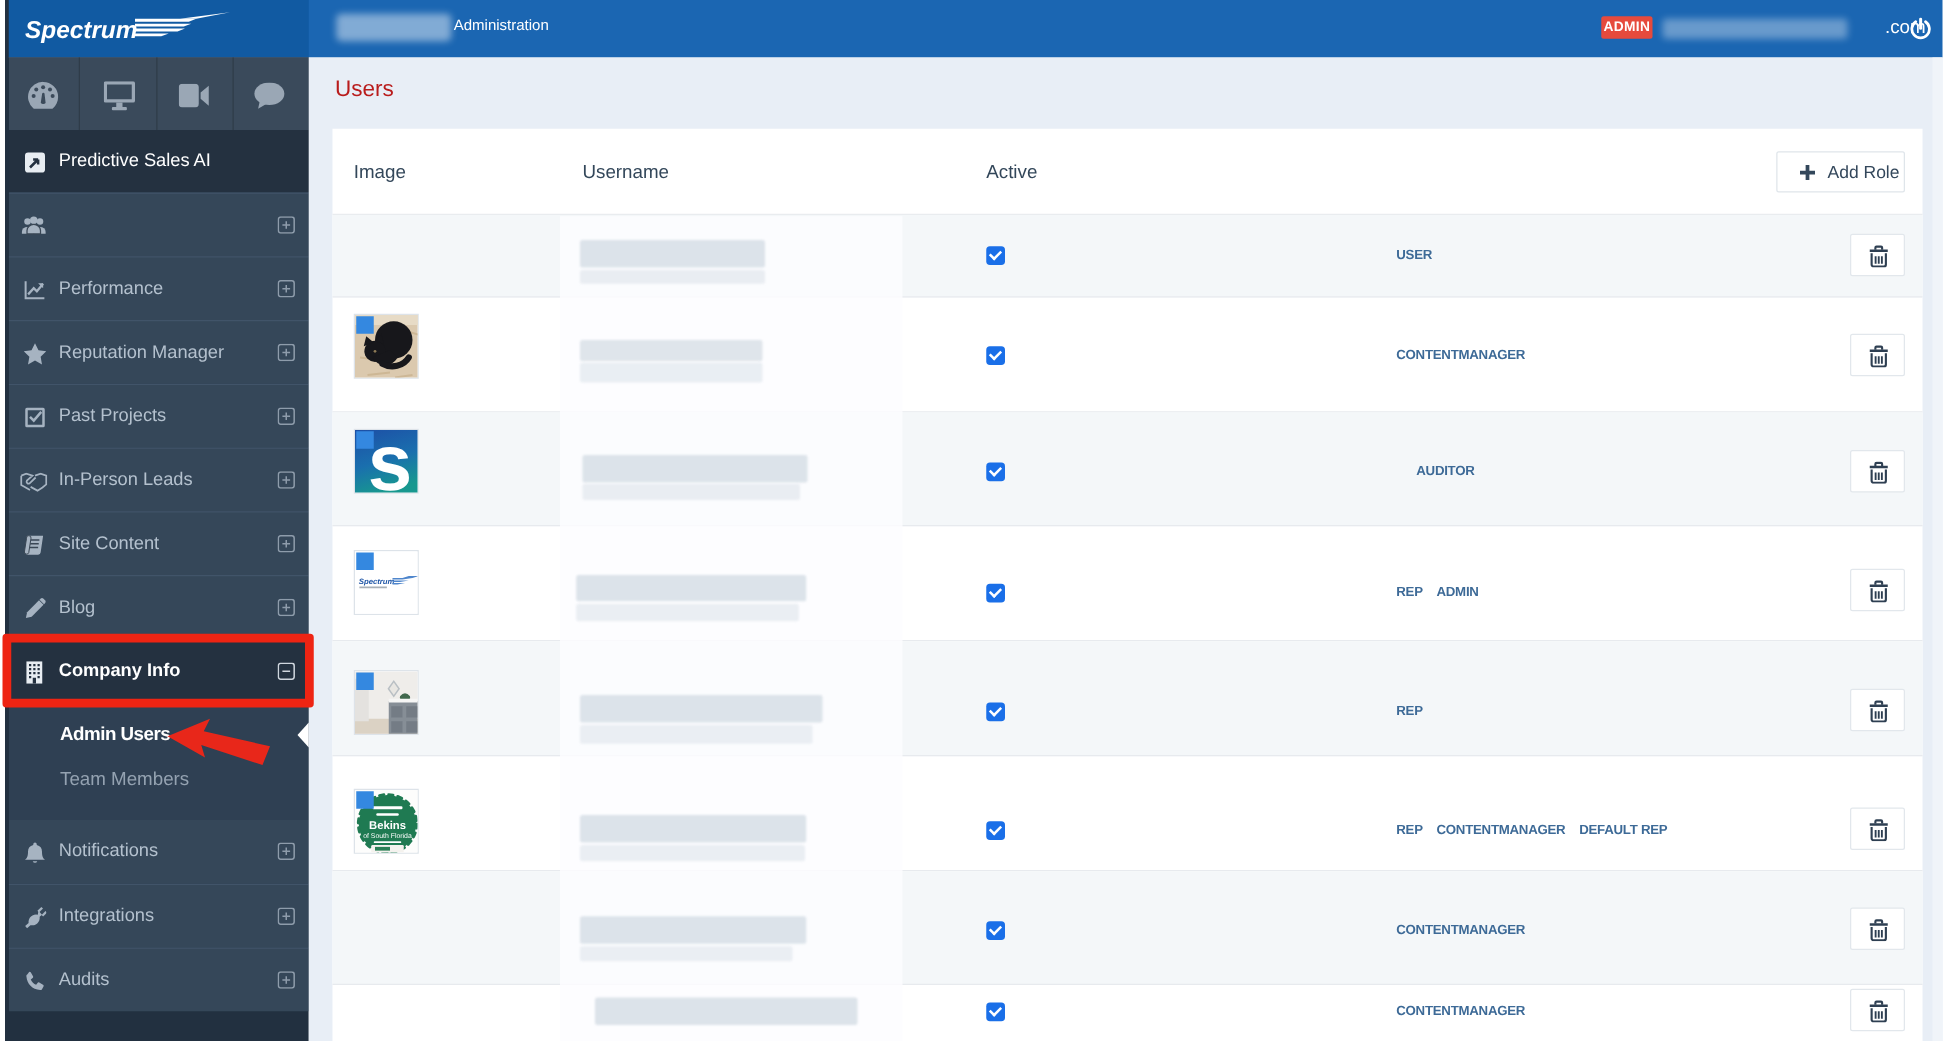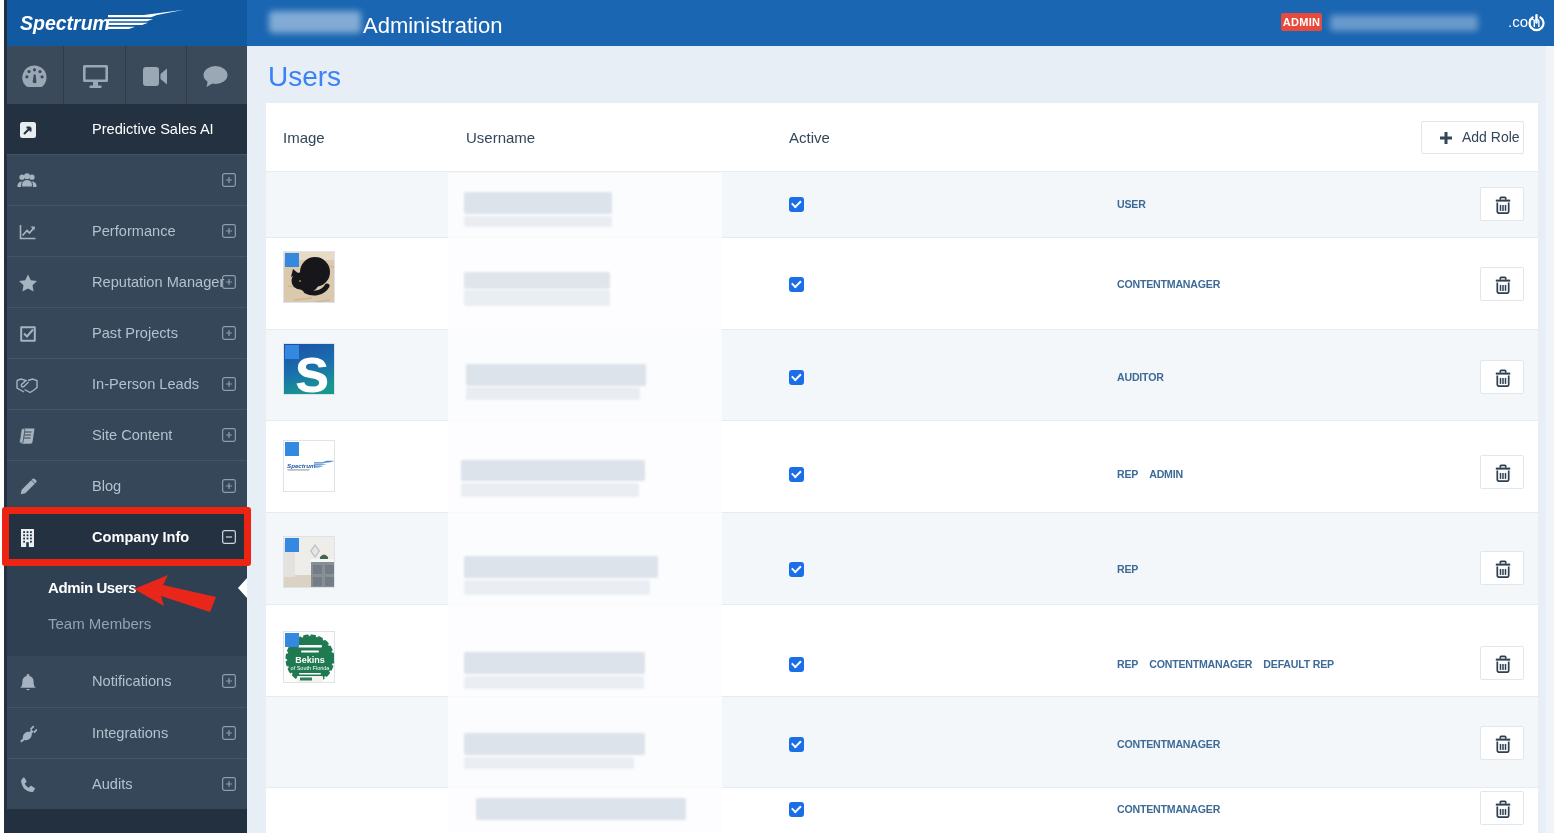--- a/index.html
+++ b/index.html
@@ -4,44 +4,44 @@
 <style>
   * { margin:0; padding:0; box-sizing:border-box; }
   html,body { width:1554px; height:833px; overflow:hidden; background:#fff;
     font-family:"Liberation Sans", sans-serif; }
   .abs { position:absolute; }
   
   #topbar { left:4px; top:0; width:1550px; height:46px; background:#1b66b2; }
   #logobox { left:4px; top:0; width:243px; height:46px; background:#115aa2; }
   #adminblur { left:269px; top:11px; width:92px; height:22px; border-radius:4px;
     background:rgba(255,255,255,0.45); filter:blur(3px); }
-  #admintext { left:363px; top:13px; color:#fff; font-size:22px; }
+  #admintext { left:363px; top:13px; color:#fff; font-size:12px; }
   #adminbadge { left:1281px; top:13px; width:41px; height:18px; background:#e64a3c;
     border-radius:2px; color:#fff; font-size:11px; font-weight:bold; text-align:center;
     line-height:18px; letter-spacing:0.3px;}
   #emailblur { left:1330px; top:15px; width:148px; height:16px; border-radius:3px;
     background:rgba(255,255,255,0.34); filter:blur(3px); }
   #emailcom { left:1480px; top:13px; color:#fff; font-size:15px;margin-left:28px; }
   
   #sidebar { left:4px; top:46px; width:243px; height:787px; background:#223040; }
   #iconstrip { left:7px; top:46px; width:240px; height:58px; background:#3a4a5b; }
   .stripcell { position:absolute; top:46px; height:58px; border-right:1px solid #2f3c49; }
   .mitem { position:absolute; left:7px; width:240px; height:51px; background:#354759;
     border-top:1px solid #415469; }
   .mitem.first { border-top:none; }
   .mitem.active { background:#243140; }
-  .mlabel { position:absolute; left:40px; top:0; font-size:14.6px; color:#b4c1ce; line-height:50px;margin-left:45px; }
+  .mlabel { position:absolute; left:40px; top:0; font-size:14.6px; color:#b4c1ce; line-height:50px; }
   .mitem.active .mlabel { color:#fff; }
   .micon { position:absolute; left:12px; top:17px; width:18px; height:18px; }
   .mplus { position:absolute; left:215px; top:18px; width:14px; height:14px; }
   #submenu { left:7px; width:240px; background:#2f4053; }
   .subitem { position:absolute; left:48px; font-size:15px; color:#94a2b1; }
   
   #content { left:247px; top:46px; width:1307px; height:787px; background:#e8eef6; }
-  #title { left:268px; top:61px; font-size:28px; color:#3b82f6; }
+  #title { left:268px; top:61px; font-size:18px; color:#b91c1c; }
   #card { left:266px; top:103px; width:1272px; height:730px; background:#fff; }
   .hdr { position:absolute; top:129px; font-size:15px; color:#33475a; }
   .row { position:absolute; left:266px; width:1272px; border-bottom:1px solid #e7eaee; }
   .row.odd { background:#f4f7f9; }
   #addbtn { left:1421px; top:121px; width:103px; height:33px; background:#fff;
     border:1px solid #dfe5ea; border-radius:2px; }
   #addbtn span { position:absolute; left:40px; top:7px; font-size:14px; color:#33475b; }
   .thumb { position:absolute; left:283px; width:52px; height:52px; border:1px solid #dde3e9; overflow:hidden; background:#fff; }
   .badge { position:absolute; left:1px; top:1px; width:14px; height:14px; background:#3488e0; }
   .ubar { position:absolute; border-radius:2px; filter:blur(1px); }
@@ -353,21 +353,21 @@
         </linearGradient>
       </defs>
       <rect width="52" height="52" fill="url(#sg)"></rect>
   <text x="28" y="48" text-anchor="middle" font-family="Liberation Sans, sans-serif" font-size="64" font-weight="bold" fill="#fff">s</text>
     </svg>
   <div class="badge"></div>
 </div>
 <div class="ubar abs" style="left:466px;top:364px;width:180px;height:22px;background:#dce3ea;"></div>
 <div class="ubar abs" style="left:466px;top:387px;width:174px;height:13px;background:#e9edf2;"></div>
 <div class="cb abs" style="top:370px;"></div>
-<div class="role abs" style="top:371px;">AUDITOR</div>
+<div class="role abs" style="top:371px;margin-left:16px;">AUDITOR</div>
 <div class="trash abs" style="top:360px;">
     <svg style="position:absolute;left:14px;top:8px;" width="16" height="18" viewBox="0 0 16 18">
       <g stroke="#2e3f52" fill="none">
         <path d="M0.8,4.6 H15.2" stroke-width="2"></path>
         <path d="M5.3,3.8 V2.2 a0.9,0.9 0 0 1 0.9,-0.9 h3.6 a0.9,0.9 0 0 1 0.9,0.9 V3.8" stroke-width="1.7"></path>
         <path d="M2.3,6.6 V15.5 a1.7,1.7 0 0 0 1.7,1.7 h8 a1.7,1.7 0 0 0 1.7,-1.7 V6.6" stroke-width="1.7"></path>
         <path d="M5.5,8.9 v6" stroke-width="1.5"></path>
         <path d="M8,8.9 v6" stroke-width="1.5"></path>
         <path d="M10.5,8.9 v6" stroke-width="1.5"></path>
       </g>

